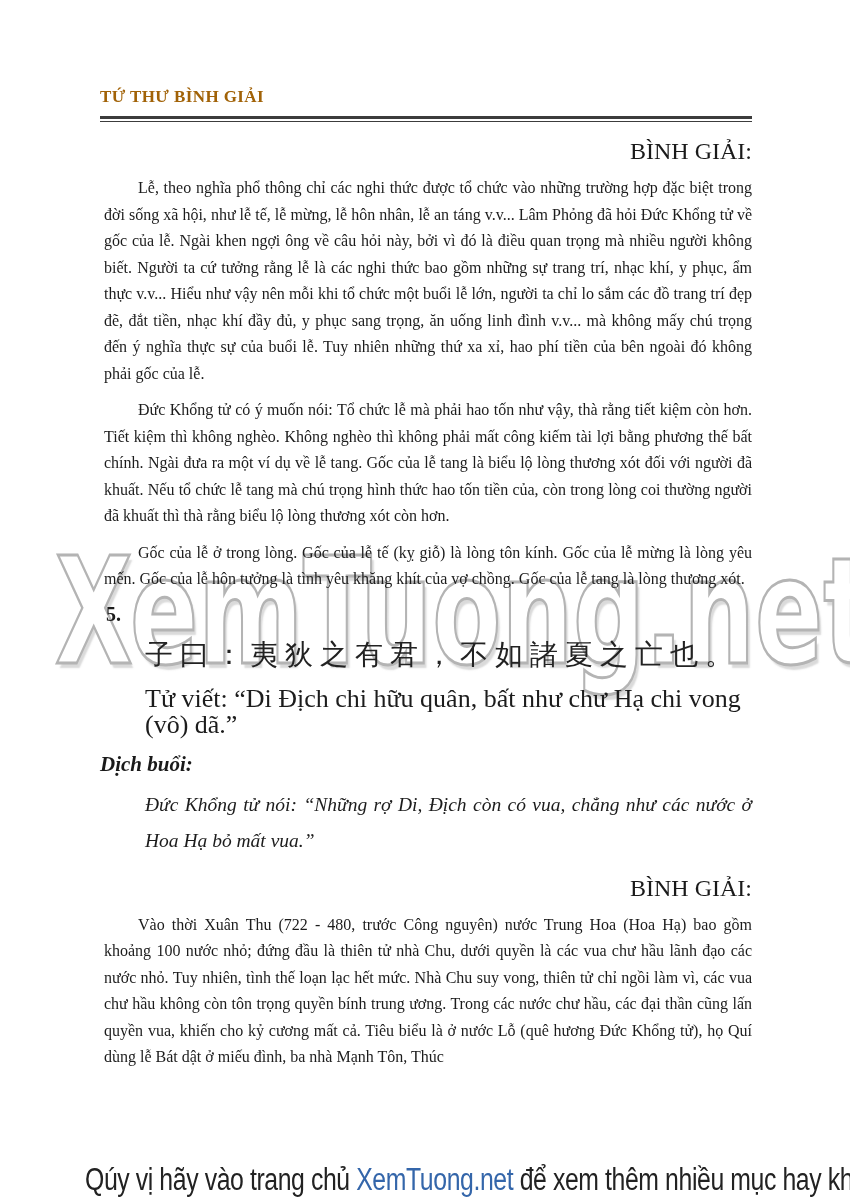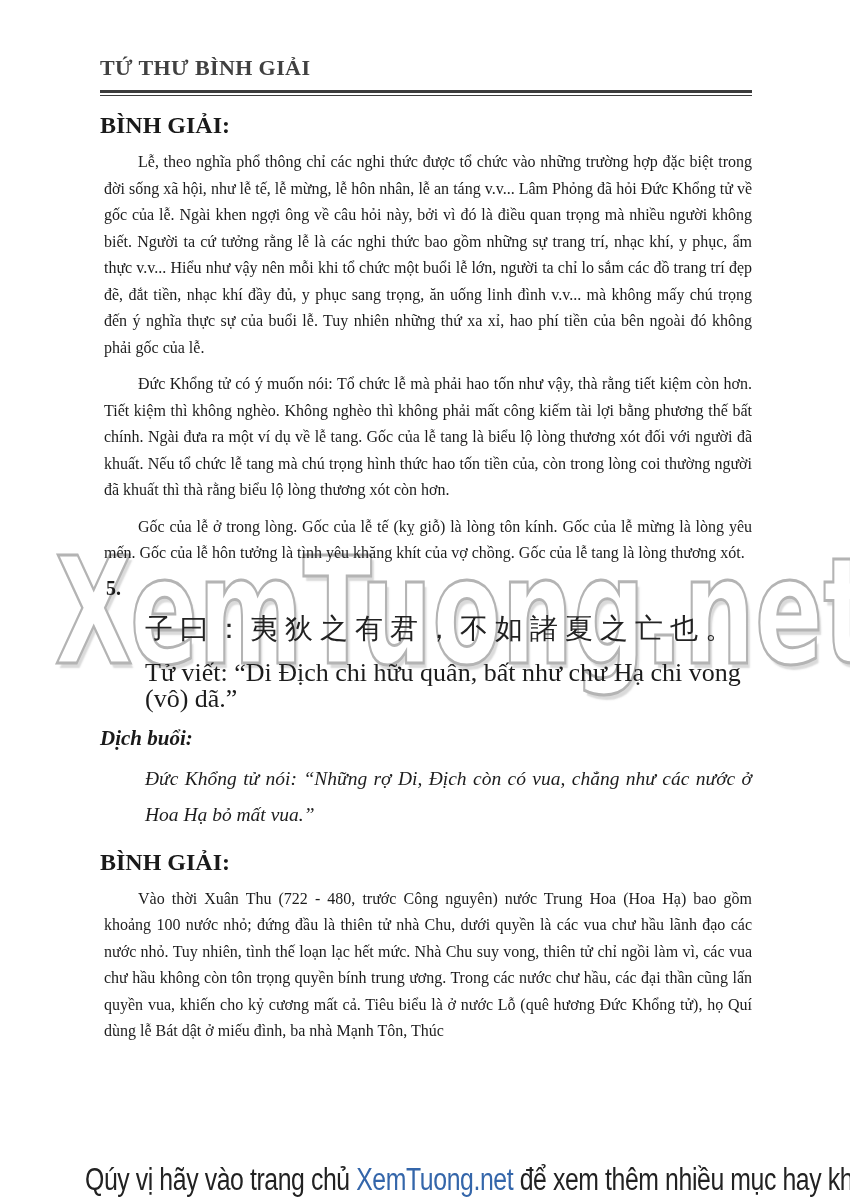--- a/index.html
+++ b/index.html
@@ -27,35 +27,37 @@
     transform-origin: left top;
     user-select: none;
   }
   .content {
     position: relative;
     z-index: 1;
     padding: 55px 98px 0 100px;
   }
   .running-header {
     font-weight: bold;
-    font-size: 22px;
+    font-size: 17px;
     letter-spacing: 0.4px;
-    color: #404040;
+    color: #a16207;
+    margin-top: 32px;
   }
   .double-rule {
     margin-top: 9px;
     height: 2px;
     border-top: 3px solid #3c3c3c;
     border-bottom: 1px solid #3c3c3c;
   }
   h2.section-heading {
     margin: 16px 0 10px 0;
     font-size: 24px;
-    font-weight: bold;
+    font-weight: normal;
     color: #1a1a1a;
+    text-align: right;
   }
   p.body-par {
     margin: 0 0 10px 4px;
     font-size: 16px;
     line-height: 26.5px;
     text-align: justify;
     text-indent: 34px;
   }
   .entry-number {
     margin: 6px 0 10px 6px;

